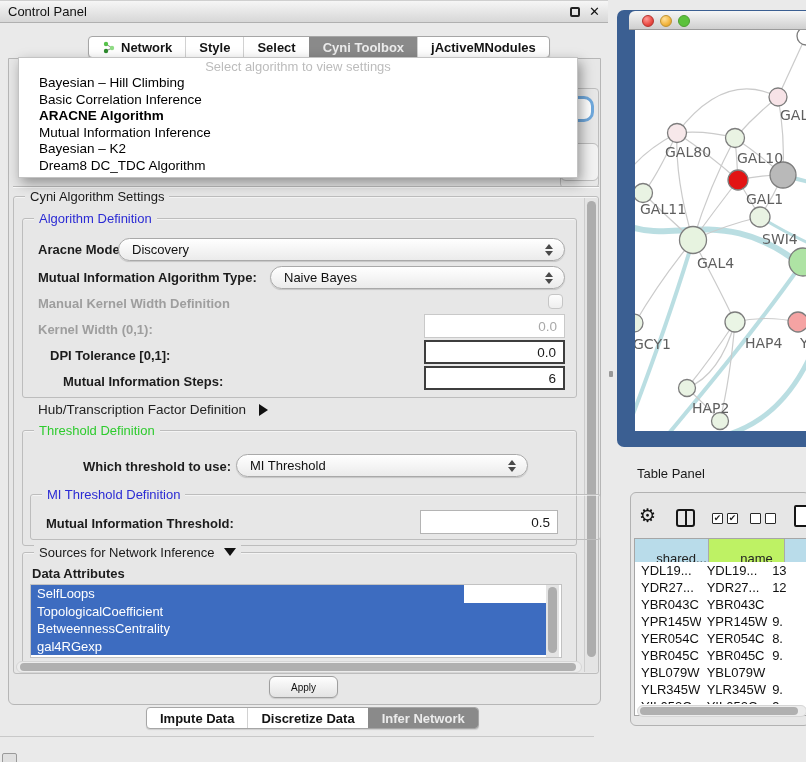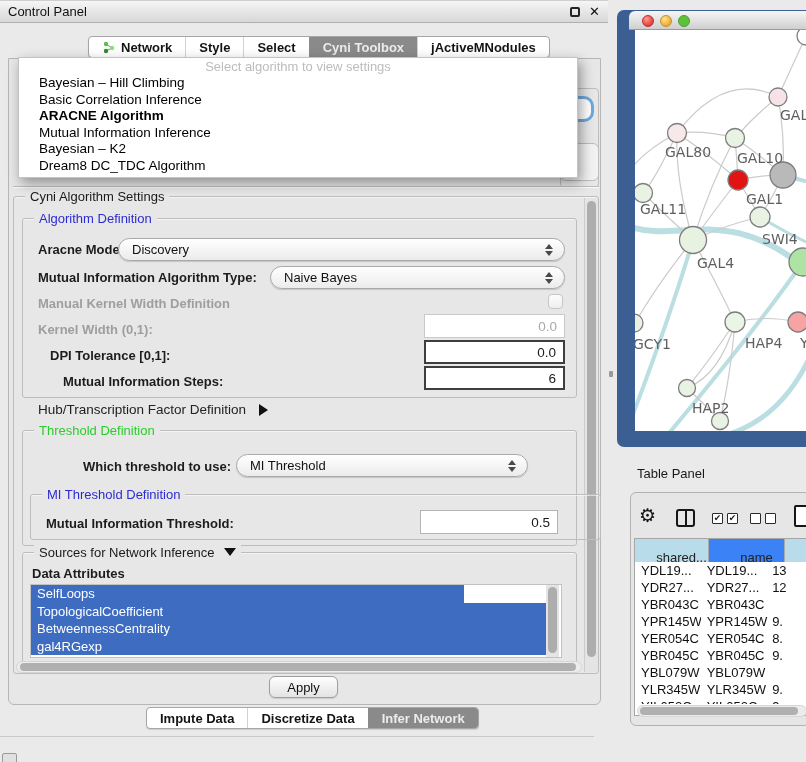--- a/index.html
+++ b/index.html
@@ -67,39 +67,39 @@
   .dd { left:18px; top:57px; width:560px; background:#fff; border:1px solid #c3c3c3;
     box-shadow:3px 5px 12px rgba(0,0,0,.38); z-index:30; padding-bottom:3px; }
   .dd-ph { height:17px; line-height:17px; text-align:center; color:#bcbcbc; font-size:13px; }
   .dd-item { height:16.5px; line-height:16.5px; font-size:13.5px; padding-left:20px; color:#000; white-space:nowrap; }
   .dd-item.bold { font-weight:bold; }
 
   .attr-item { height:17.5px; line-height:17.5px; color:#fff; font-size:13px; padding-left:6px; }
 
   .btn { position:absolute; height:22px; background:linear-gradient(#fefefe,#e3e3e3);
     border:1px solid #9e9e9e; border-radius:6px; display:flex; align-items:center;
-    justify-content:center; font-size:13px; color:#111; box-shadow:0 1px 1px rgba(0,0,0,.12); }
+    justify-content:center; font-size:10px; color:#111; box-shadow:0 1px 1px rgba(0,0,0,.12); }
 
   
   .net-frame { left:617px; top:10px; width:190px; height:437px; border-radius:7px 0 0 7px; }
   .net-titlebar { left:629px; top:11px; width:177px; height:19px;
     background:linear-gradient(#f6f6f6,#cfcfcf); border-bottom:1px solid #9b9b9b;
     border-radius:6px 0 0 0; }
   .light { position:absolute; top:4px; width:12px; height:12px; border-radius:50%; }
   .net-canvas { left:635px; top:30px; width:171px; height:401px; background:#fff; overflow:hidden;text-align:center; }
 
   
   .tp-slab { left:630px; top:492px; width:180px; height:234px; background:#e6e6e6;
     border:1px solid #b2b2b2; border-radius:6px; }
   .icon-cols { position:absolute; width:19px; height:18px; border:2px solid #161616; border-radius:3px; }
   .icon-cols:after { content:""; position:absolute; left:6.5px; top:0; bottom:0; width:2px; background:#161616; }
   .cb-sm { position:absolute; width:11px; height:11px; border:1.5px solid #2a2a2a; border-radius:1px;
     background:#fff; font-size:9px; line-height:9px; text-align:center; color:#1a1a1a; }
   .icon-page { position:absolute; width:15px; height:22px; border:2px solid #161616; border-radius:2px; background:#fff; }
-  .th { position:absolute; top:0; height:40px; border-right:1px solid #aaa; border-bottom:4px solid #0f172a;
+  .th { position:absolute; top:0; height:40px; border-right:1px solid #aaa; border-bottom:1px solid #0f172a;
     display:flex; align-items:center; justify-content:center; font-size:13px; color:#222; overflow:hidden;padding-left:20px; }
   .tr { display:flex; height:17px; align-items:center; background:#fff; }
   .td { font-size:13px; color:#101010; overflow:hidden; white-space:nowrap; }
 
   .net-tab-icon { width:14px; height:13px; display:inline-block; }
 </style>
 </head>
 <body>
 
 <div class="abs titlebar">
@@ -330,21 +330,21 @@
 <span class="icon-cols" style="left:676px; top:509px;"></span>
 <span class="cb-sm" style="left:712px; top:513px;">✔</span>
 <span class="cb-sm" style="left:727px; top:513px;">✔</span>
 <span class="cb-sm" style="left:750px; top:513px;"></span>
 <span class="cb-sm" style="left:765px; top:513px;"></span>
 <span class="icon-page" style="left:794px; top:505px;"></span>
 
 <div class="abs" style="left:634px; top:538px; width:176px; height:178px; border:1px solid #a6a6a6; background:#fff;">
   <div style="position:relative; width:100%; height:23px;" id="tbl-head">
       <div class="th" style="left: 0px; width: 74px; background: rgb(185, 220, 234);">shared...</div>
-      <div class="th" style="left: 74px; width: 76px; background: #3b82f6; text-align: center;">name</div>
+      <div class="th" style="left: 74px; width: 76px; background: #bef264; text-align: center;">name</div>
       <div class="th" style="left: 150px; width: 46px; background: rgb(185, 220, 234);">A</div>
     </div>
   <div style="position:absolute; left:0; top:23px; width:100%; height:142px; overflow:hidden;" id="tbl-body">
       <div class="tr">
         <div class="td" style="width: 74px; padding-left: 6px;">YDL19...</div>
         <div class="td" style="width: 76px; padding-left: 6px;">YDL19...</div>
         <div class="td" style="width: 46px; padding-left: 4px;">13</div>
       </div>
       <div class="tr">
         <div class="td" style="width: 74px; padding-left: 6px;">YDR27...</div>

